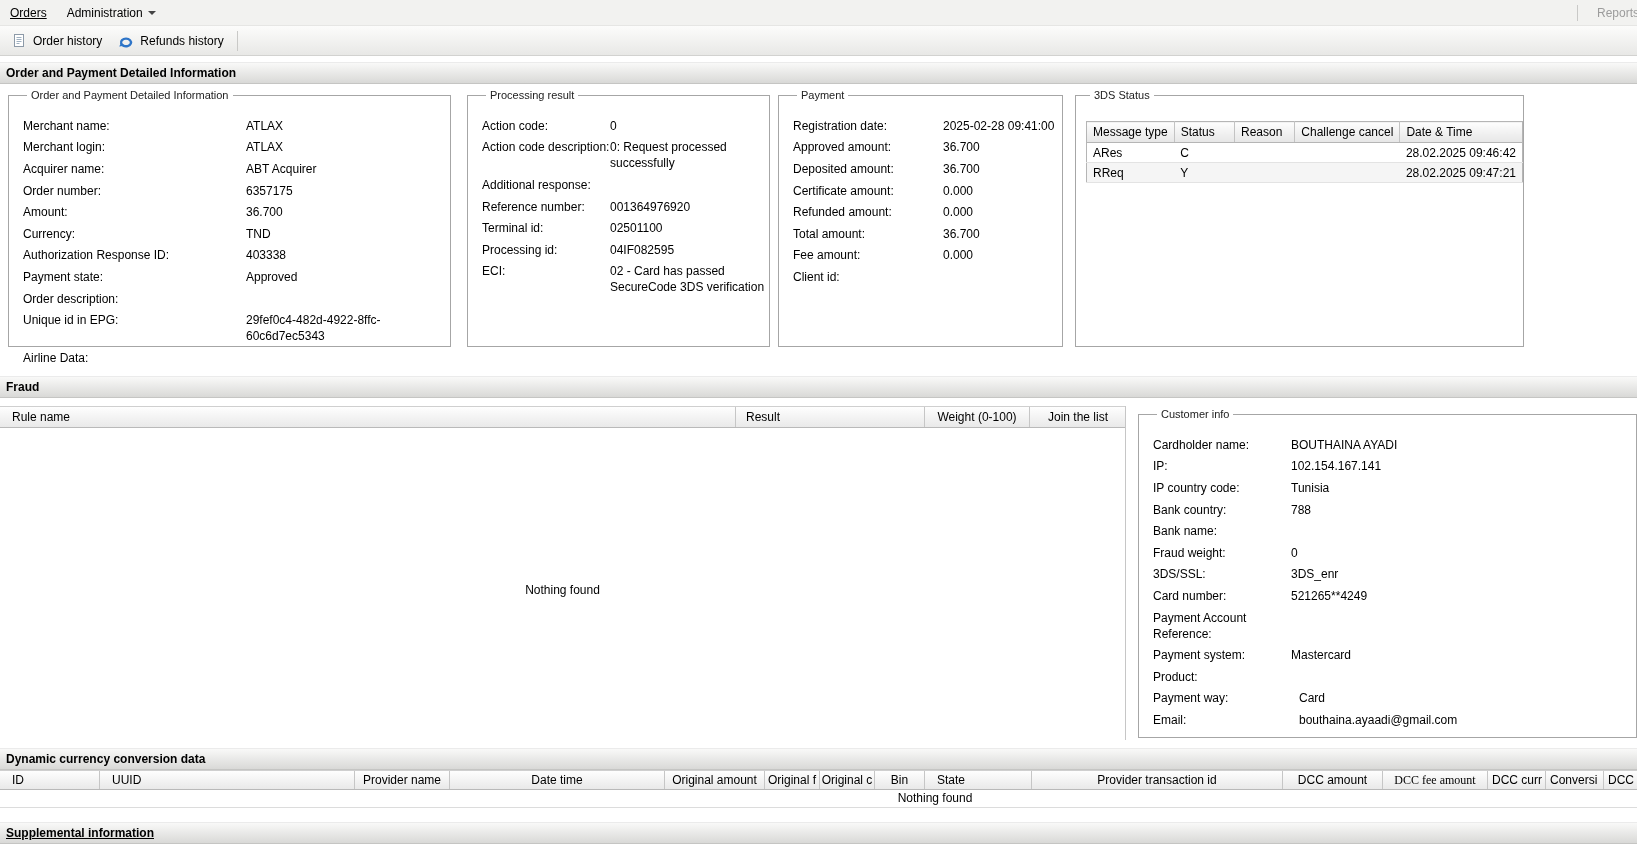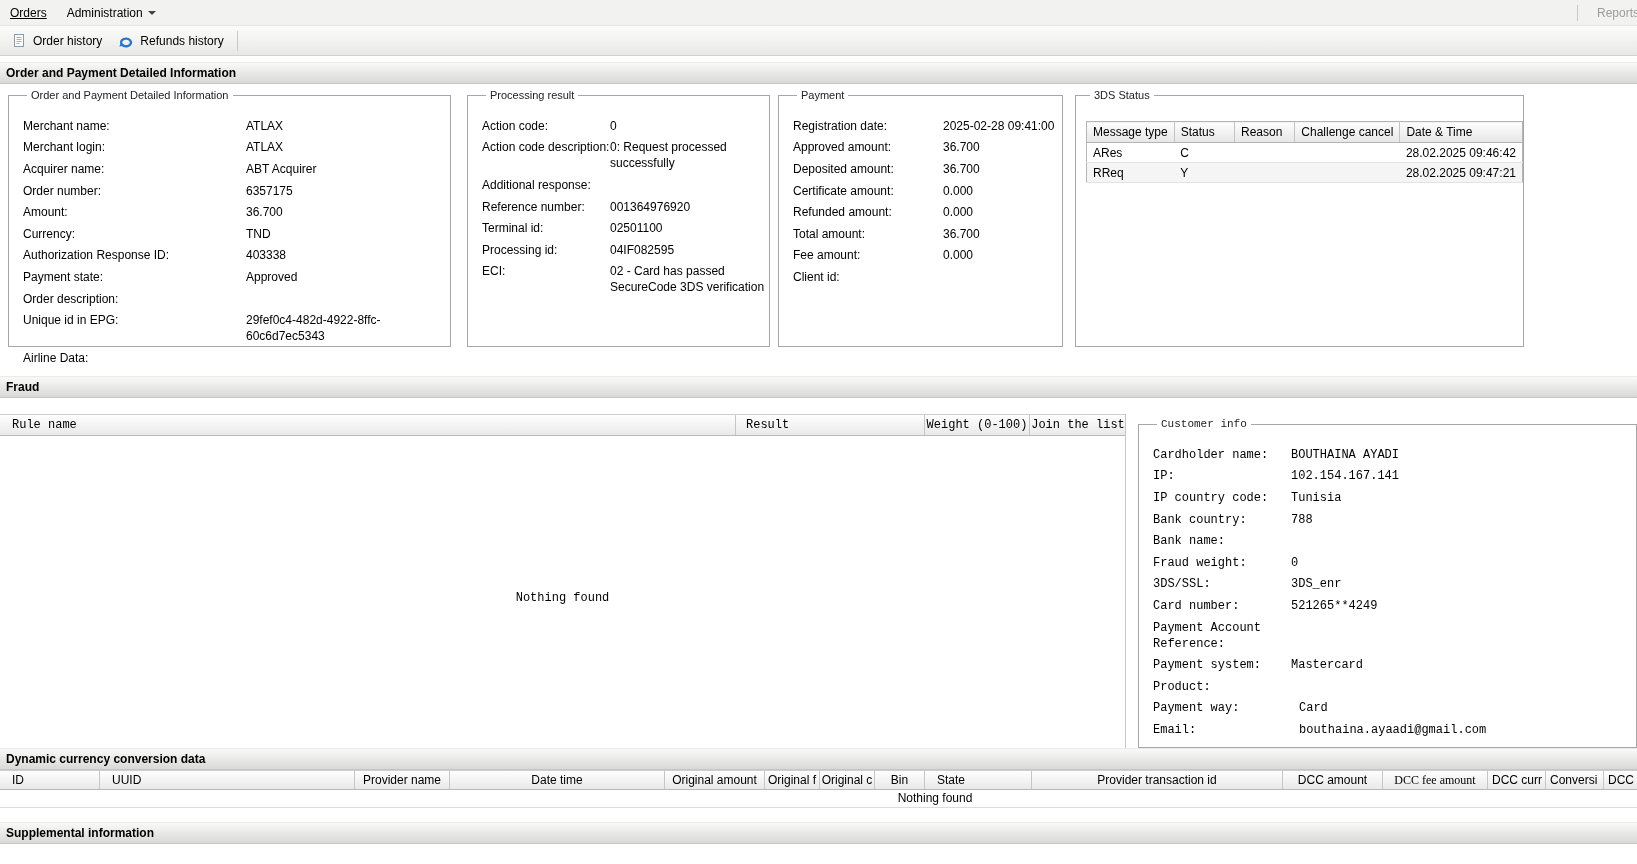--- a/index.html
+++ b/index.html
@@ -67,21 +67,21 @@
     overflow:hidden; white-space:nowrap;
   }
   table.grid th:last-child { border-right:none;margin-left:24px; }
   table.grid td {
     height:20px; padding:0 6px; border-bottom:1px solid #e3e3e3; white-space:nowrap;
   }
   table.grid tr.alt td { background:#f5f5f5; }
   .w-msgtype { width:85px; } .w-status { width:64px; } .w-reason { width:62px; }
   .w-chal { width:90px; } .w-dt { width:118px; }
   
-  .fraud-area { height:350px; padding-top:0; display:flex; align-items:flex-end;font-family:Liberation Mono, monospace; }
+  .fraud-area { height:350px; padding-top:0; display:flex; align-items:center; }
   .fraud-table { width:1126px; flex:none; border-right:1px solid #c6c6c6; height:334px; }
   .grid-header {
     display:flex; height:22px; background:linear-gradient(#fefefe,#e9e9e9);
     border-top:1px solid #cfcfcf; border-bottom:1px solid #b9b9b9;
   }
   .grid-header .cell {
     line-height:20px; border-right:1px solid #c6c6c6; overflow:hidden;
     white-space:nowrap; flex:none;
   }
   .grid-header .cell:last-child { border-right:none; }
@@ -100,21 +100,21 @@
   .dc-provider { width:95px; } .dc-datetime { width:215px; }
   .dc-origamt { width:100px; } .dc-origf { width:55px; } .dc-origc { width:55px; }
   .dc-bin { width:50px; } .dc-state { width:107px; padding-left:12px; }
   .dc-ptxid { width:251px; } .dc-dccamt { width:100px; } .dc-dccfee { width:105px;font-family:Liberation Serif, serif; }
   .dc-dcccurr { width:58px; padding-left:4px; } .dc-conv { width:58px; padding-left:4px; }
   .dc-dccfeec { width:266px; padding-left:4px; }
   .dcc-empty {
     width:1870px; height:18px; line-height:17px; text-align:center;
     border-bottom:1px solid #dcdcdc;
   }
-  .bar-supplemental { margin-top:14px; }
+  .bar-supplemental { margin-top:14px;text-decoration:underline; }
 </style>
 </head>
 <body>
 
 <div>
 
   <div class="menubar">
     <div class="menu-item first">Orders</div>
     <div class="menu-item">
       <span>Administration</span><span class="caret"></span>

